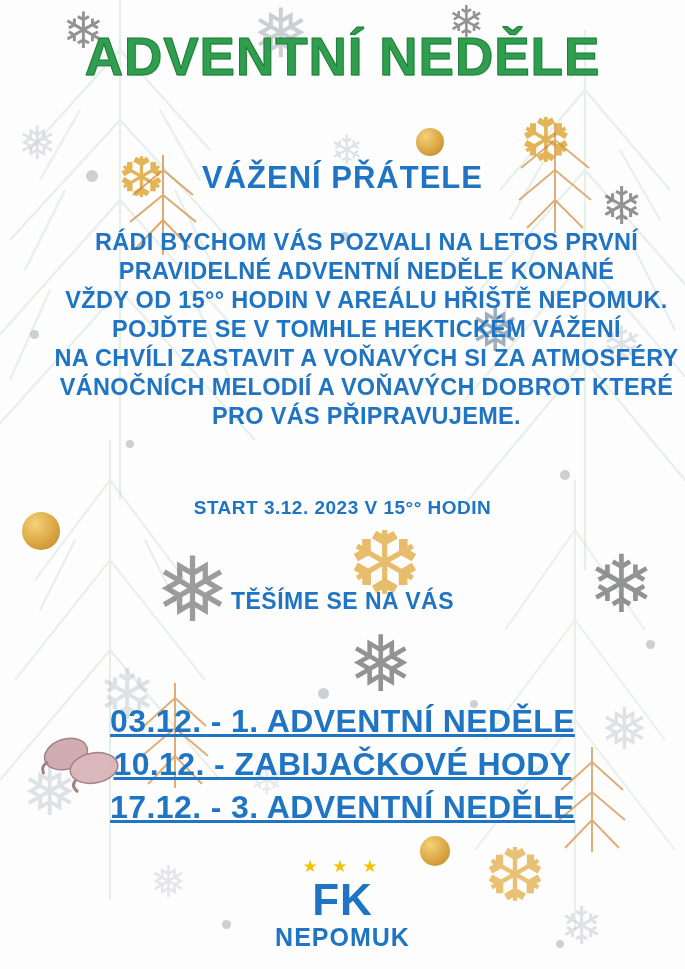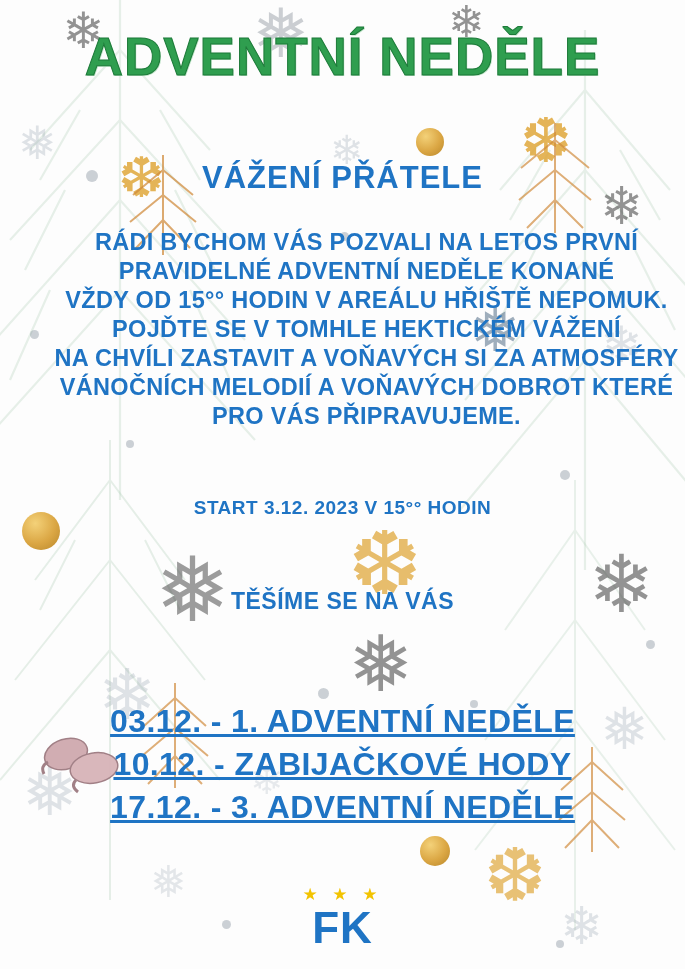--- a/index.html
+++ b/index.html
@@ -351,15 +351,16 @@
     <div class="dates">
       <div>03.12. - 1. ADVENTNÍ NEDĚLE</div>
       <div>10.12. - ZABIJAČKOVÉ HODY</div>
       <div>17.12. - 3. ADVENTNÍ NEDĚLE</div>
     </div>
   </div>
 
   <div class="logo">
     <div class="logo-stars">★ ★ ★</div>
     <div class="logo-fk">FK</div>
+    <div class="logo-name">NEPOMUK</div>
   </div>
 
 </div>
 
 </body></html>

